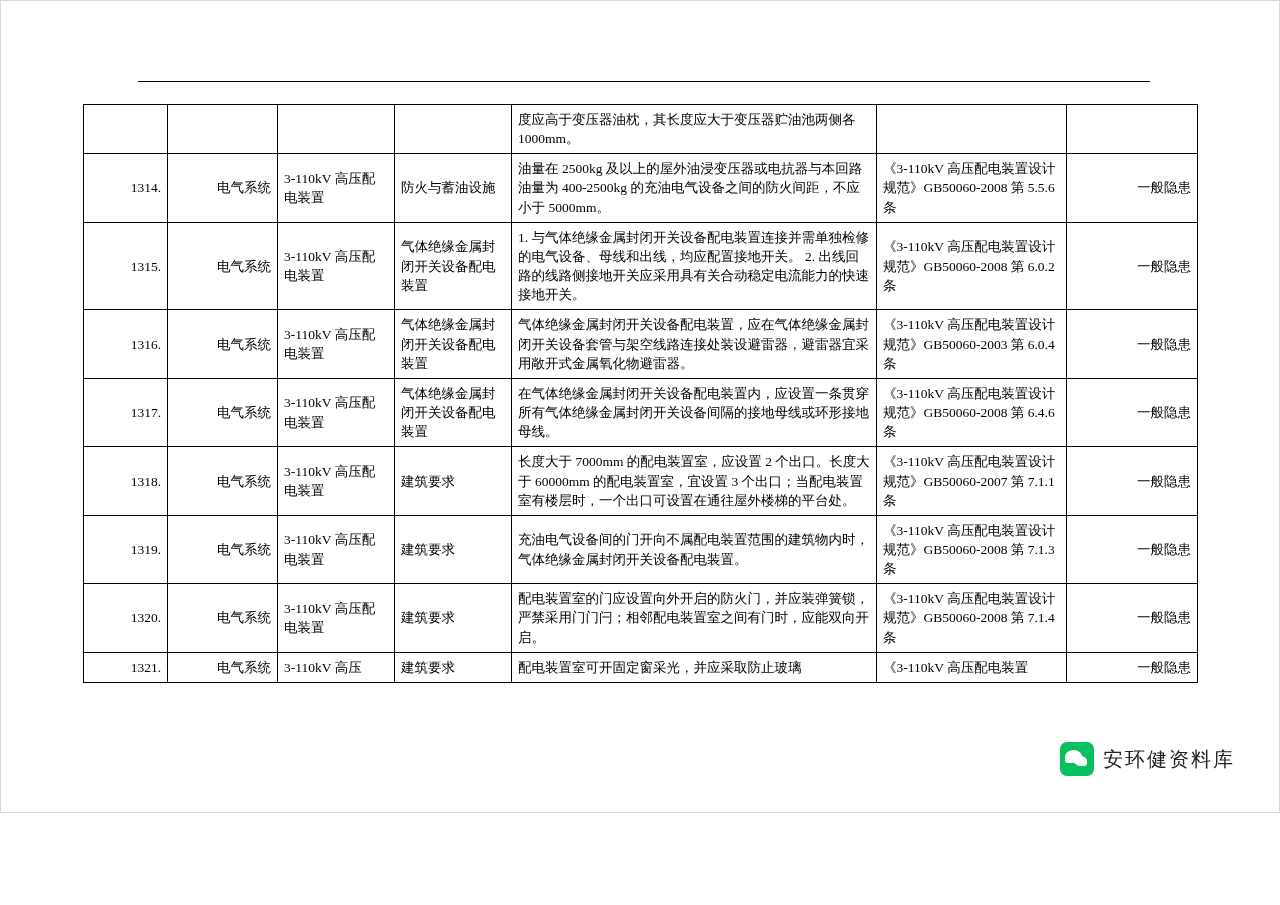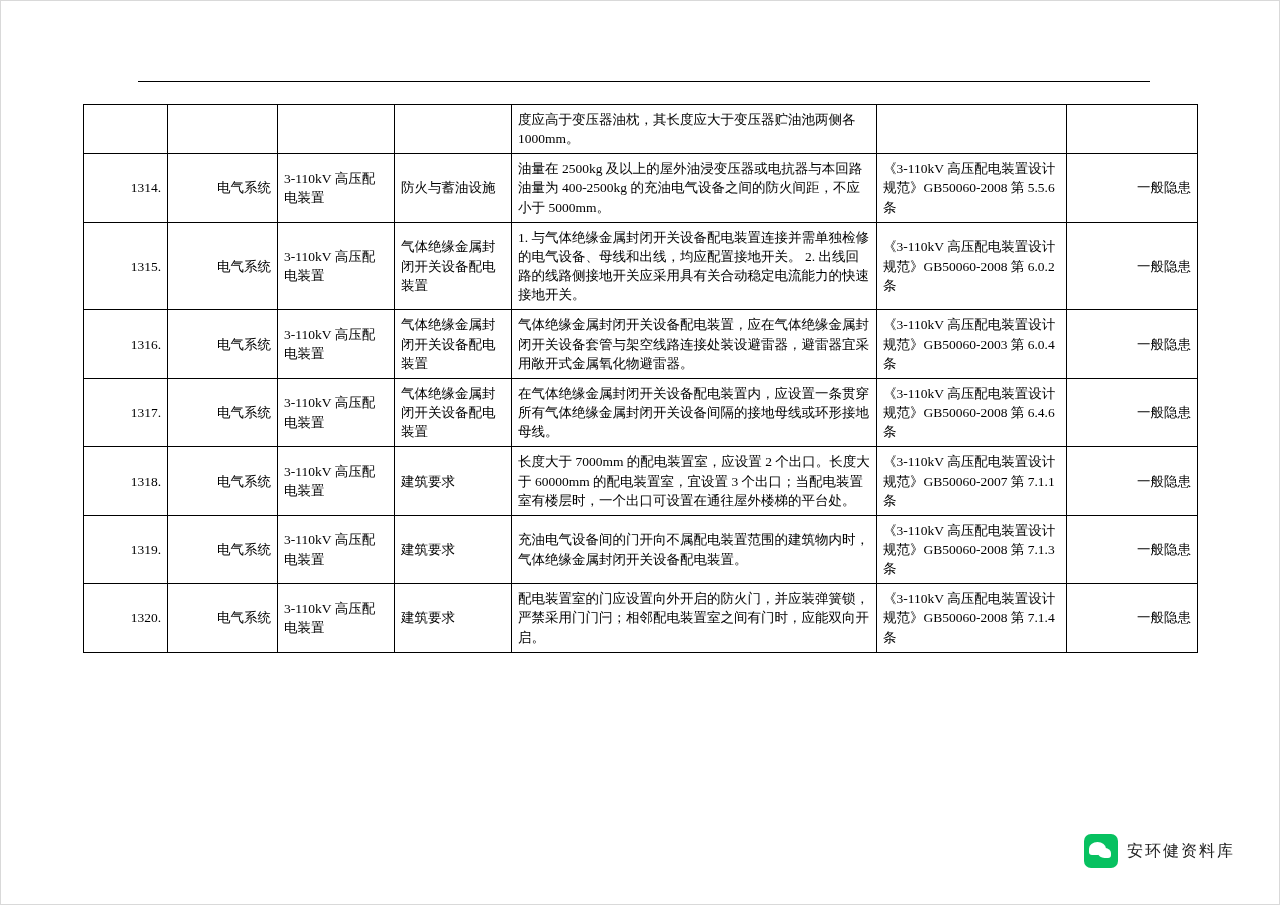--- a/index.html
+++ b/index.html
@@ -12,21 +12,21 @@
     height: 905px;
     position: relative;
     font-family: "Liberation Serif", "DejaVu Serif", serif;
     color: #000000;
     overflow: hidden;
   }
   .page {
     position: absolute;
     left: 0; top: 0;
     width: 1280px;
-    height: 905px;
+    height: 813px;
     background: #fff;
     border: 1px solid #d9d9d9;
     box-sizing: border-box;
   }
   .header-rule {
     position: absolute;
     left: 137px;
     top: 80px;
     width: 1012px;
     height: 0;
@@ -102,21 +102,21 @@
     width: 17px; height: 13px;
     left: 5px; top: 8px;
     border-bottom-left-radius: 3px;
   }
   .brand-icon:after {
     width: 13px; height: 10px;
     left: 14px; top: 14px;
     border-bottom-right-radius: 3px;
   }
   .brand-text {
-    font-size: 16px;
+    font-size: 20px;
     letter-spacing: 2px;
     color: #222;
     font-family: Liberation Serif, serif;
   }
 </style>
 </head>
 <body>
 
 <div class="page">
 
@@ -209,20 +209,29 @@
         <tr>
           <td class="num">1320.</td>
           <td class="sys">电气系统</td>
           <td class="dev">3-110kV 高压配电装置</td>
           <td class="item">建筑要求</td>
           <td class="desc">配电装置室的门应设置向外开启的防火门，并应装弹簧锁，严禁采用门门闩；相邻配电装置室之间有门时，应能双向开启。</td>
           <td class="std">《3-110kV 高压配电装置设计规范》GB50060-2008 第 7.1.4 条</td>
           <td class="level">一般隐患</td>
         </tr>
 
+        <tr>
+          <td class="num">1321.</td>
+          <td class="sys">电气系统</td>
+          <td class="dev">3-110kV 高压</td>
+          <td class="item">建筑要求</td>
+          <td class="desc">配电装置室可开固定窗采光，并应采取防止玻璃</td>
+          <td class="std">《3-110kV 高压配电装置</td>
+          <td class="level">一般隐患</td>
+        </tr>
 
       </tbody>
     </table>
   </div>
 
   <div class="footer-brand">
     <span class="brand-icon"></span>
     <span class="brand-text">安环健资料库</span>
   </div>
 

